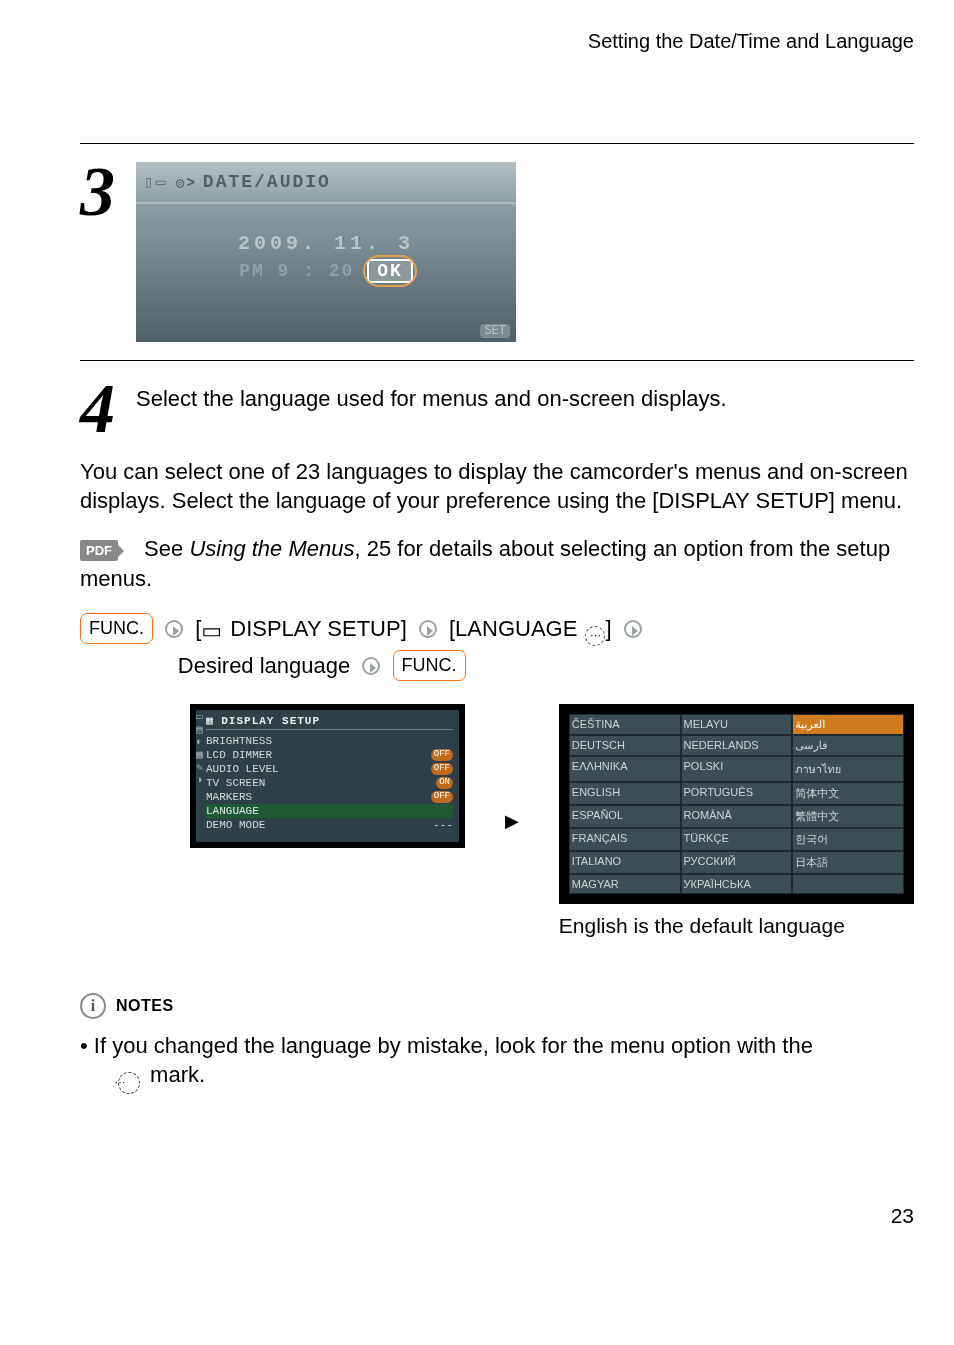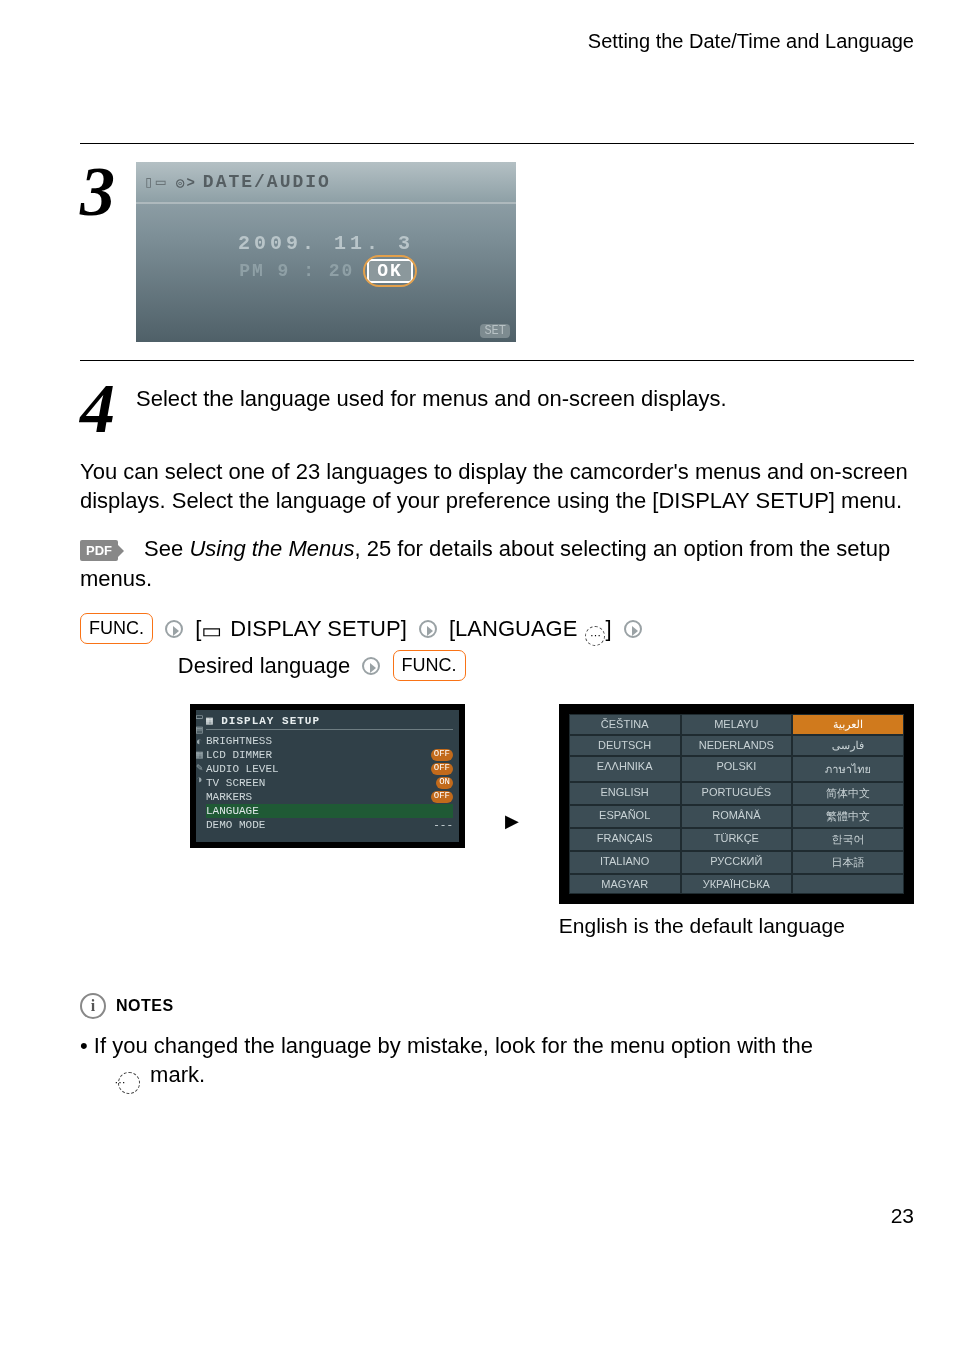--- a/index.html
+++ b/index.html
@@ -262,21 +262,20 @@
     background: linear-gradient(#2d3e46,#3d4d54);
     display: grid;
     grid-template-columns: repeat(3, 1fr);
     gap: 0;
     font-family: Arial, sans-serif;
   }
   .lang-cell {
     border: 1px solid #1f2b30;
     color: #c9d3d6;
     font-size: 11px;
-    text-align: center;
     padding: 3px 2px;
     background: #3c4d55;
   }
   .lang-cell.hl {
     background: #d07a1d;
     color: #fff;
   }
   .caption {
     font-size: 21px;
     font-weight: 300;

